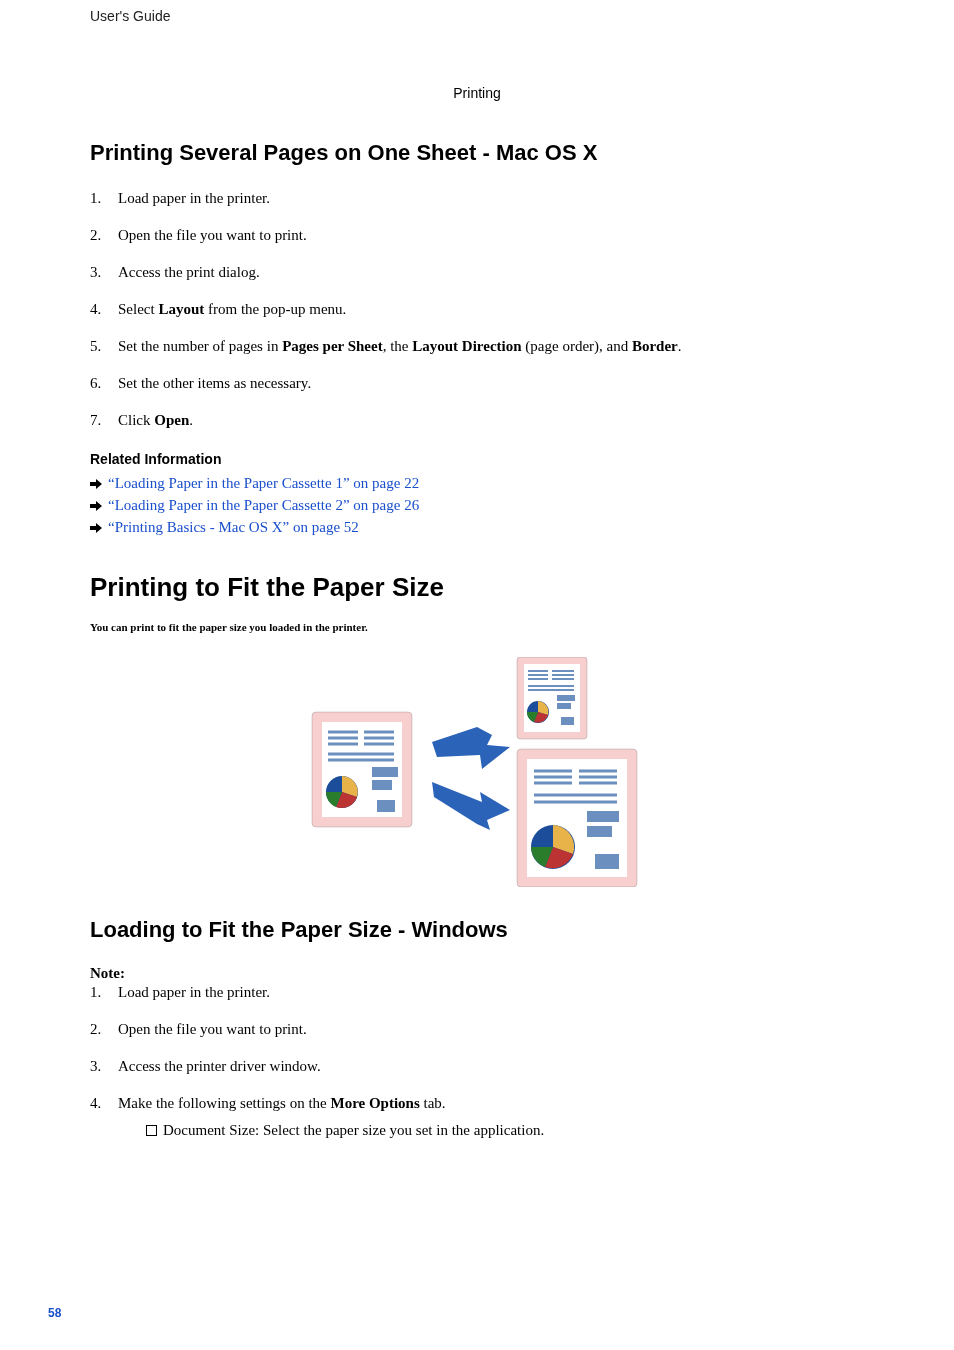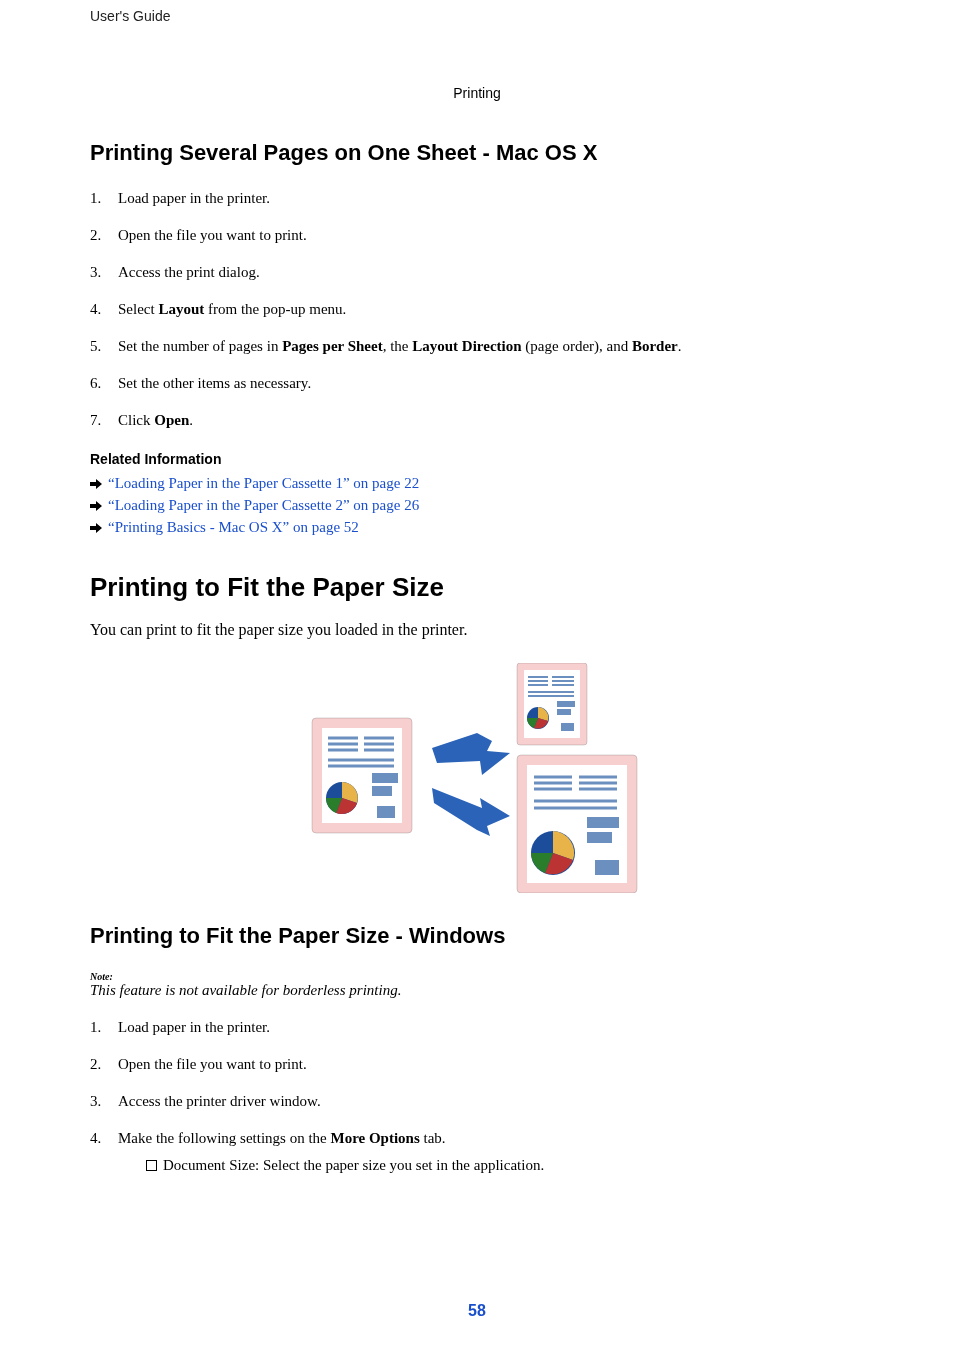--- a/index.html
+++ b/index.html
@@ -78,32 +78,32 @@
     width: 12px;
     height: 12px;
     margin-right: 6px;
     flex-shrink: 0;
   }
   .link-text {
     color: #1a4fcc;
     font-size: 15px;
   }
   .intro {
-    font-size: 16px;
+    font-size: 11px;
     margin-bottom: 24px;
+    font-weight: bold;
   }
   .figure {
     display: flex;
     justify-content: center;
     margin: 10px 0 30px 0;
   }
   .note-label {
     font-weight: bold;
-    font-style: italic;
-    font-size: 10px;
+    font-size: 15px;
   }
   .note-body {
     font-style: italic;
     font-size: 15px;
     margin-bottom: 18px;
   }
   .sublist {
     padding-left: 28px;
     margin-top: 6px;
   }
@@ -116,25 +116,25 @@
     width: 11px;
     height: 11px;
     border: 1px solid #000;
     margin-right: 6px;
     vertical-align: -1px;
   }
   .page-num {
     position: absolute;
     bottom: 30px;
     width: 100%;
-    text-align: center;
     font-family: Arial, Helvetica, sans-serif;
     font-weight: bold;
     color: #1a4fcc;
-    font-size: 16px;
+    font-size: 12px;
+    padding-left: 48px;
   }
 </style>
 </head>
 <body>
 
 <div class="header-text">User's Guide</div>
 <div class="section-header">Printing</div>
 
 <div class="content">
   <h2>Printing Several Pages on One Sheet - Mac OS X</h2>
@@ -255,24 +255,23 @@
           <circle r="22" fill="#1b4d9b"></circle>
           <path d="M0 0 L0 -22 A22 22 0 0 1 20 7 Z" fill="#e8b44a"></path>
           <path d="M0 0 L20 7 A22 22 0 0 1 -8 20 Z" fill="#b33"></path>
           <path d="M0 0 L-8 20 A22 22 0 0 1 -22 0 Z" fill="#2a7d2a"></path>
         </g>
         <rect x="78" y="105" width="24" height="15" fill="#6b8fbf"></rect>
       </g>
     </svg>
   </div>
 
-  <h2>Printing to Fit the Paper Size - Windows</h2>
+  <h2>Loading to Fit the Paper Size - Windows</h2>
 
   <div class="note-label">Note:</div>
-  <div class="note-body">This feature is not available for borderless printing.</div>
 
   <ol>
     <li><span class="num">1.</span><span>Load paper in the printer.</span></li>
     <li><span class="num">2.</span><span>Open the file you want to print.</span></li>
     <li><span class="num">3.</span><span>Access the printer driver window.</span></li>
     <li style="margin-bottom:6px;"><span class="num">4.</span><span>Make the following settings on the <b>More Options</b> tab.</span>
       <div class="sublist">
         <div class="sublist-item"><span class="checkbox"></span><span>Document Size: Select the paper size you set in the application.</span></div>
       </div>
     </li>

